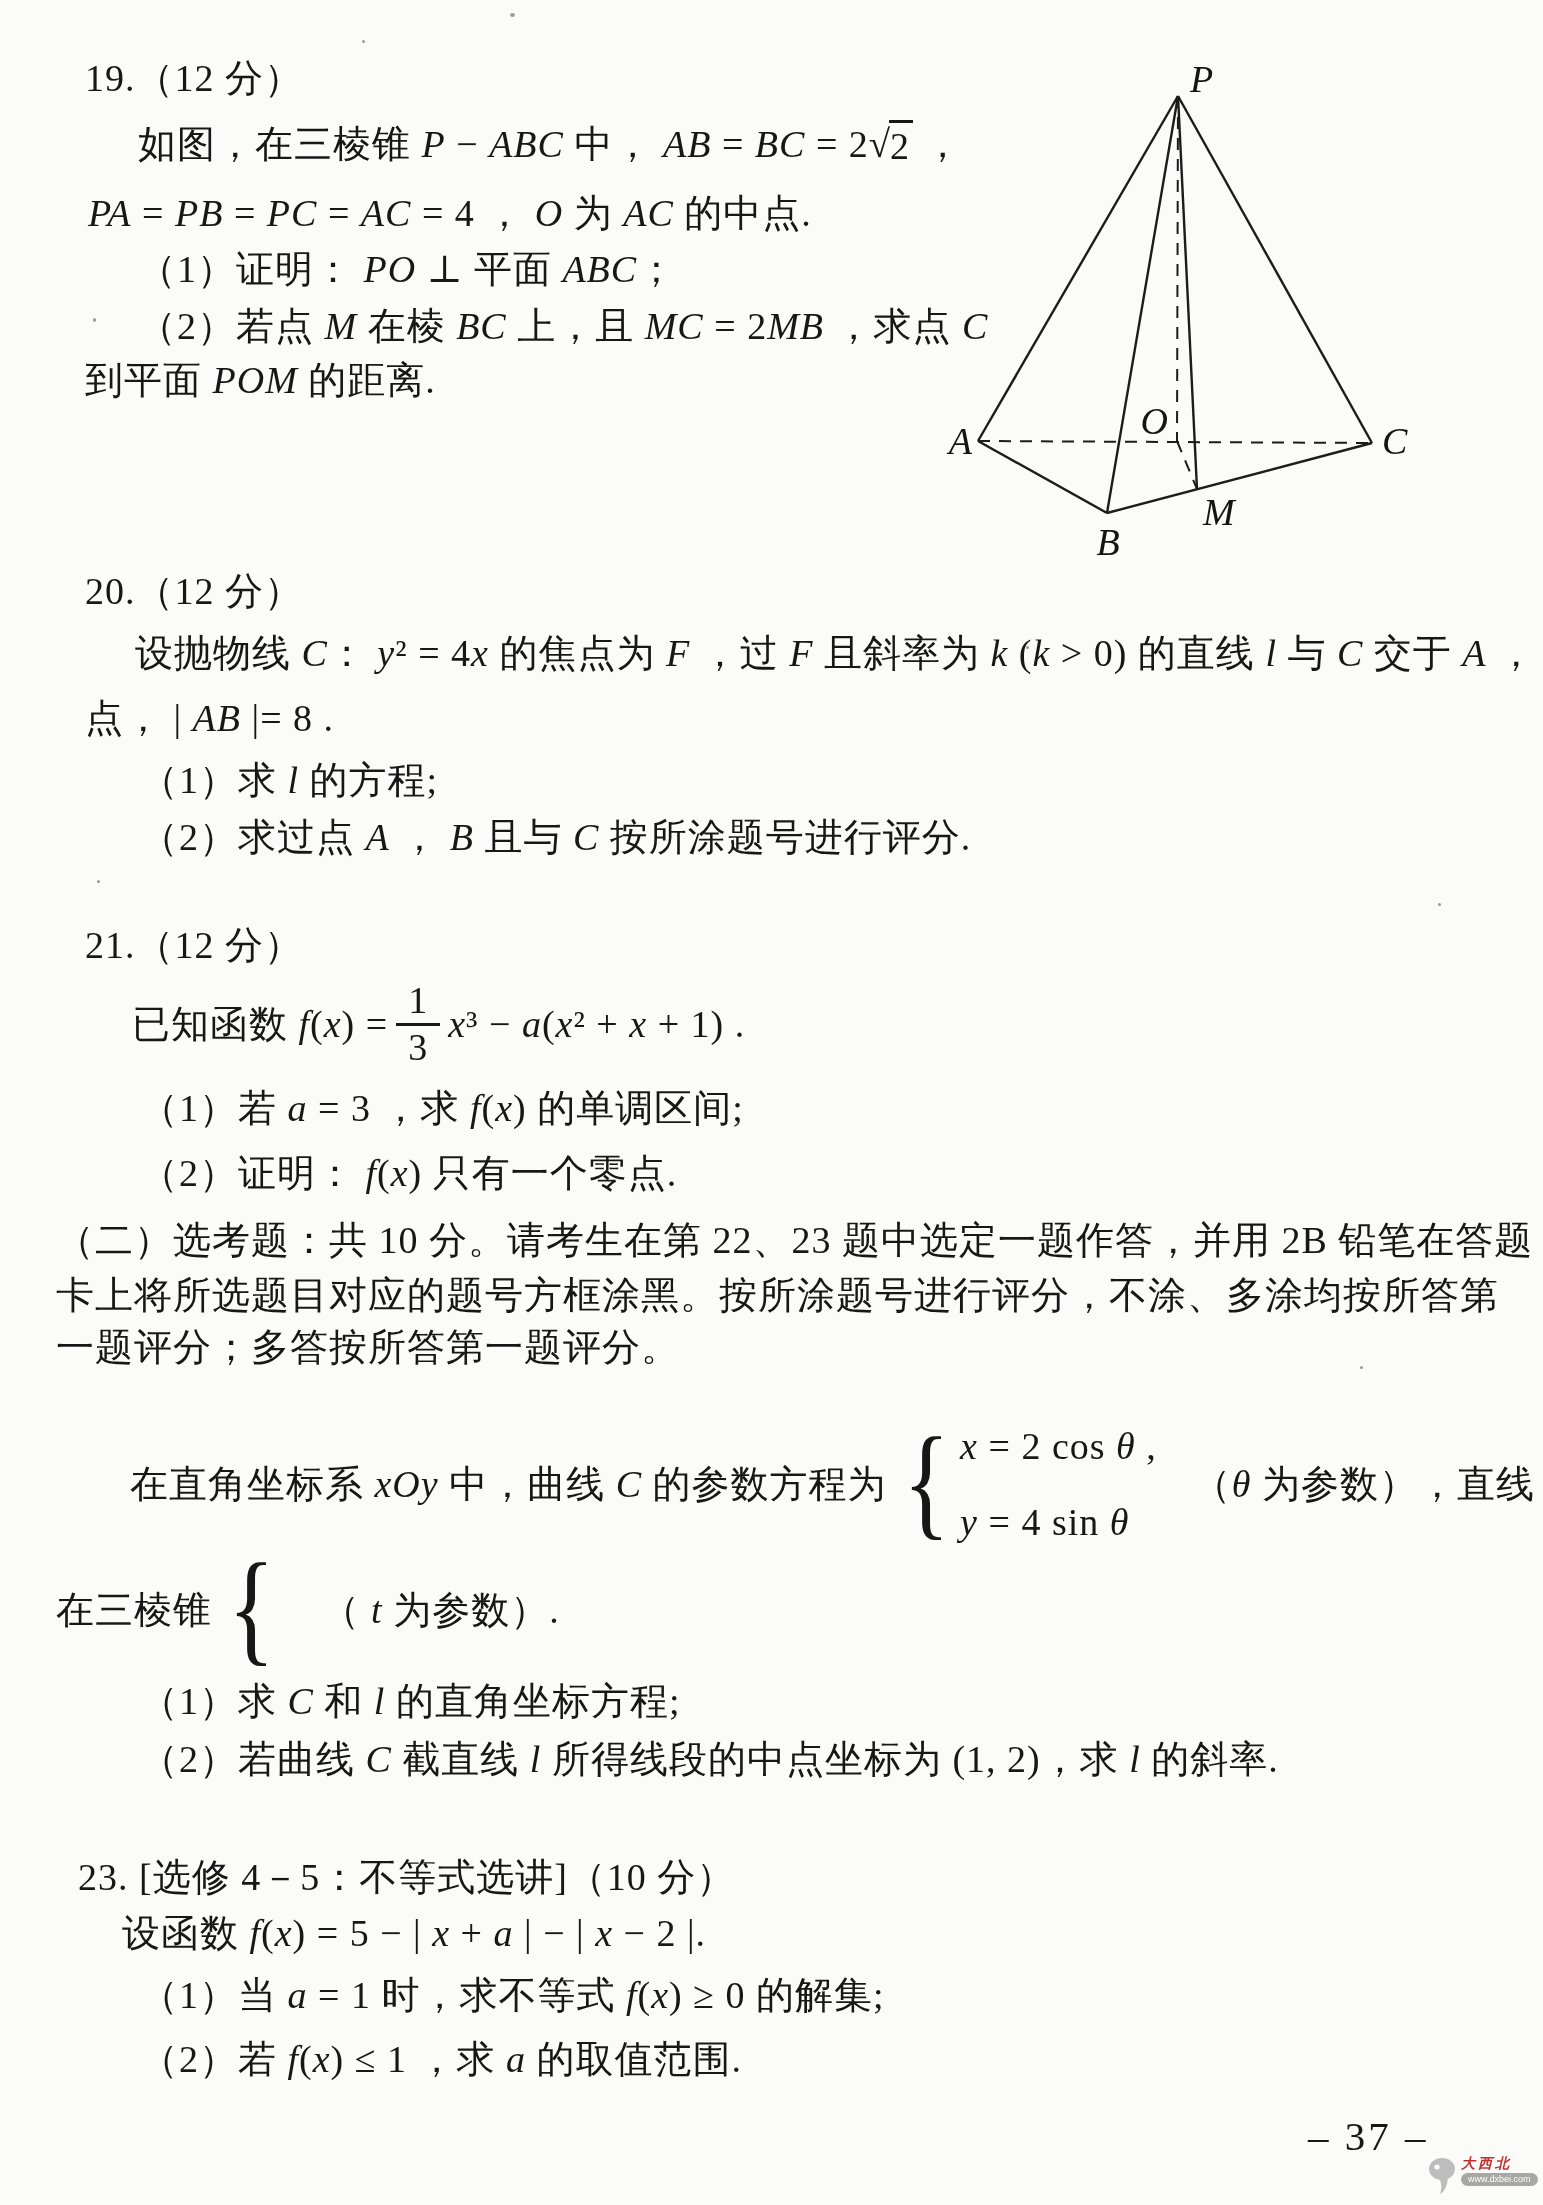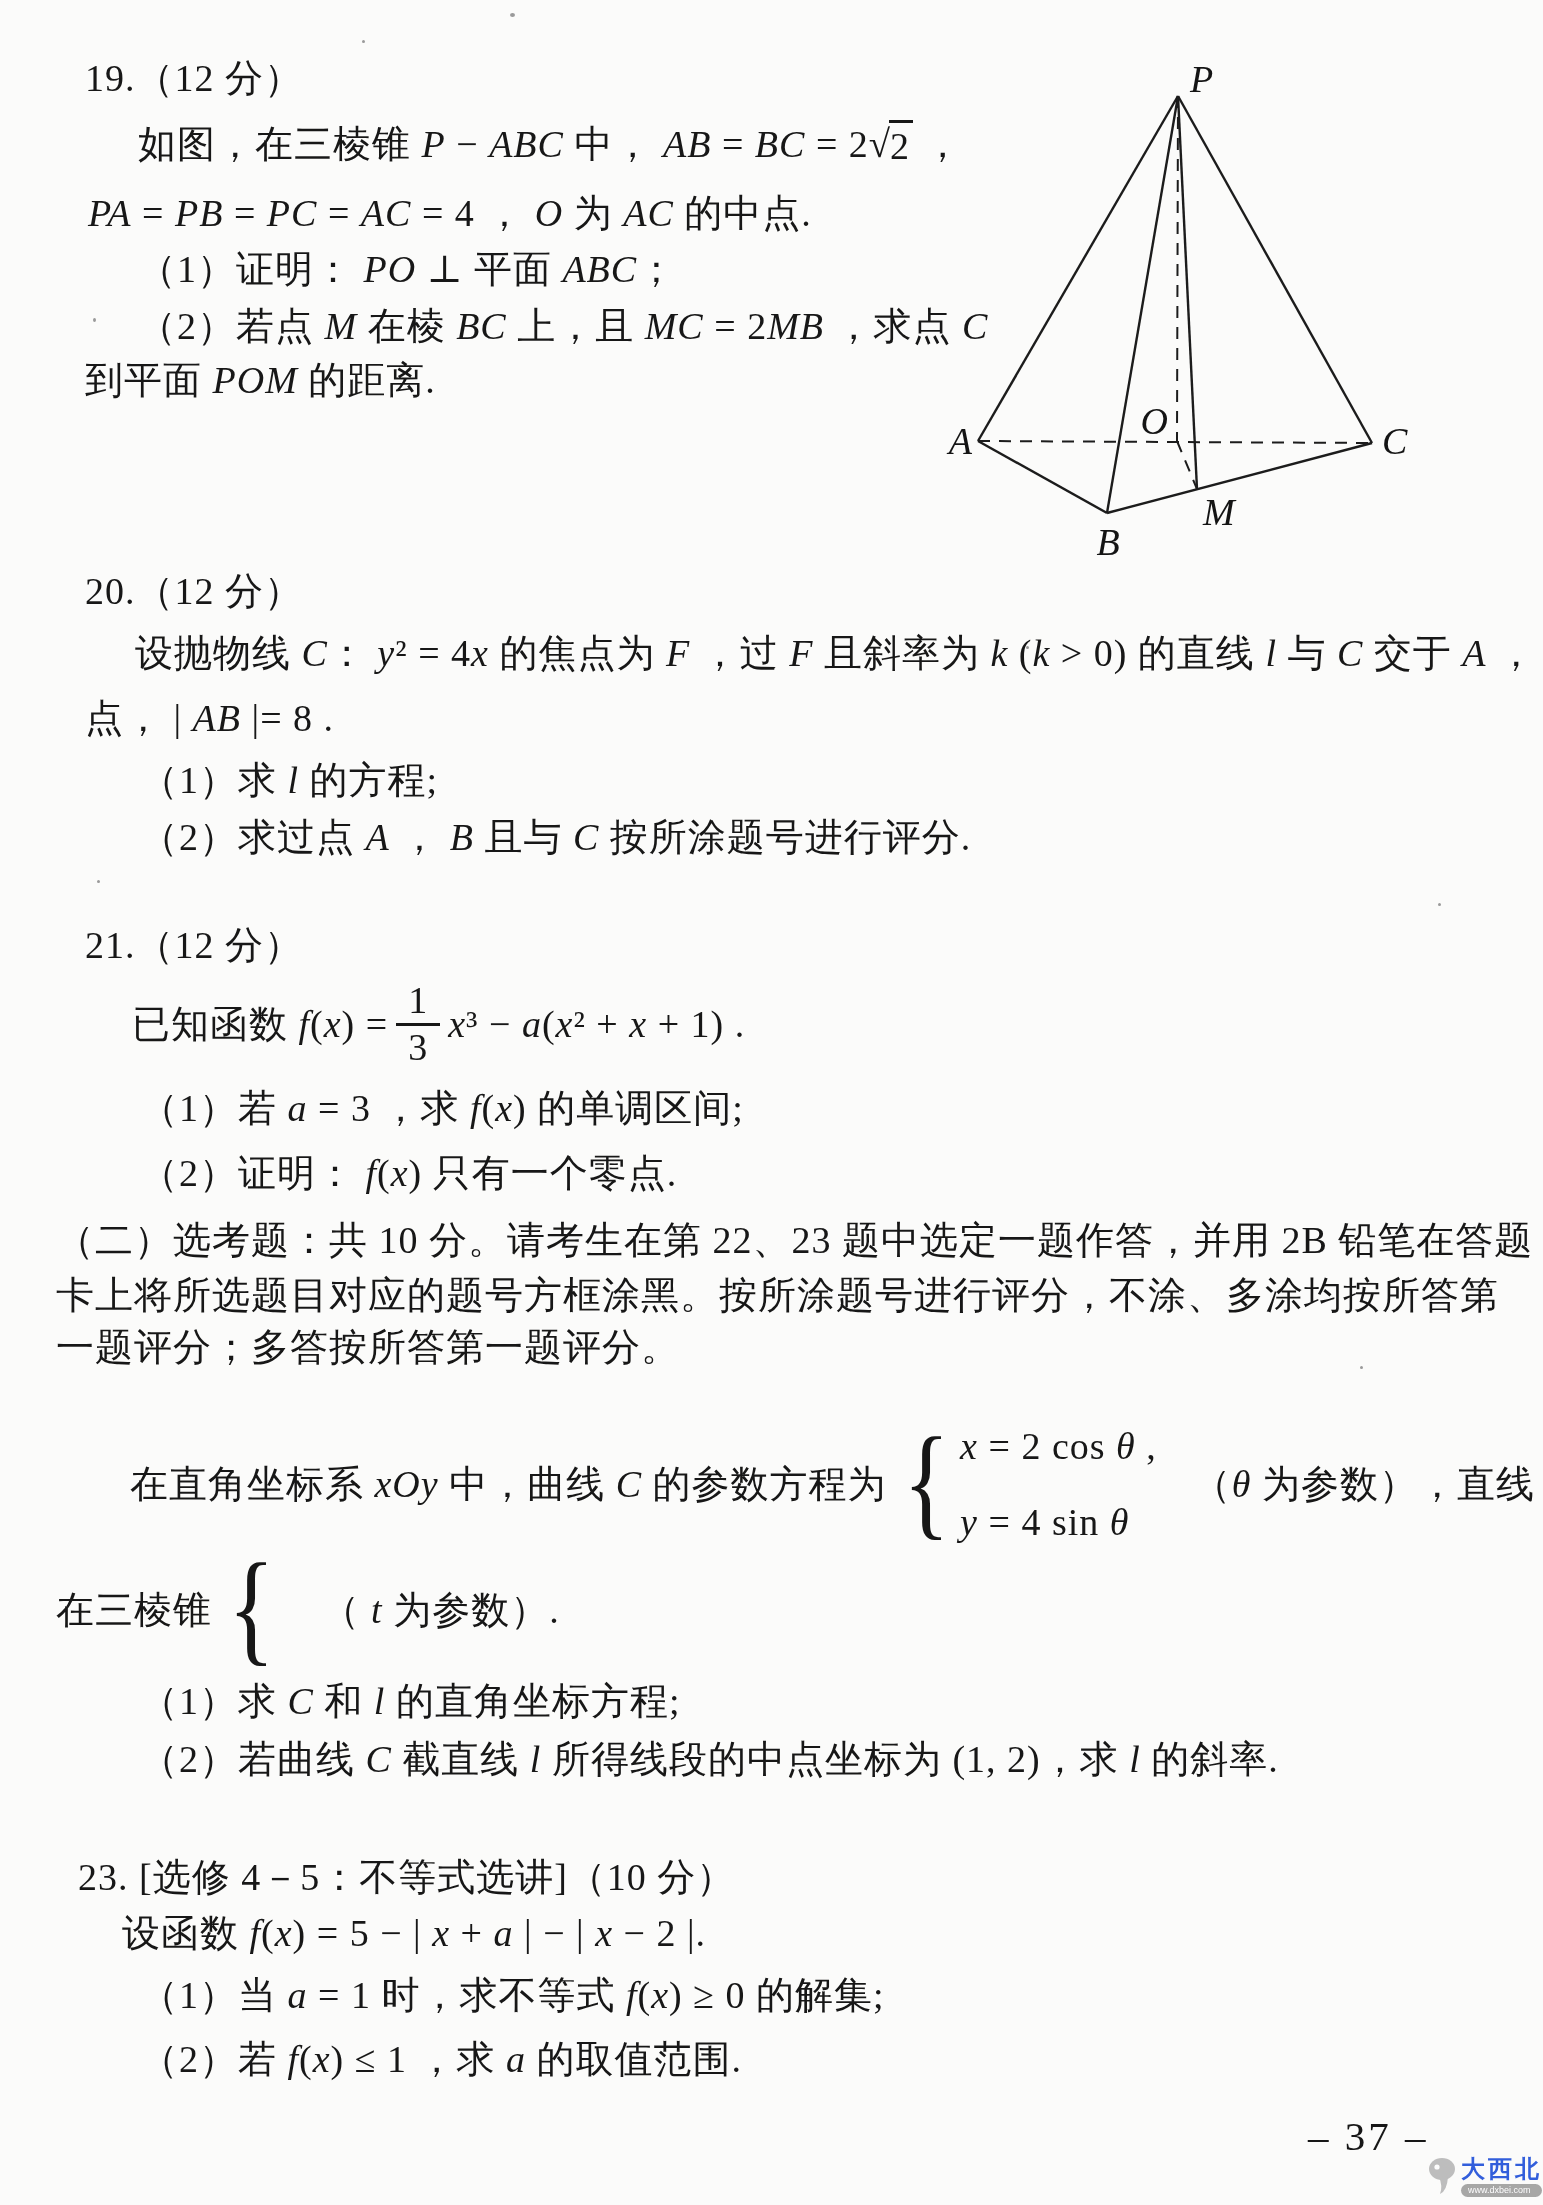--- a/index.html
+++ b/index.html
@@ -32,21 +32,21 @@
   .fig{position:absolute;left:928px;top:50px;}
   .fig line{stroke:#1c1c1c;}
   .fig text{
     font-size:38px;font-style:italic;fill:#141414;
     font-family:"Liberation Serif","DejaVu Serif",serif;
   }
   .pageno{position:absolute;left:1308px;top:2112px;font-size:41px;letter-spacing:3px;}
   .speck{position:absolute;background:#9a9a9a;border-radius:50%;}
   .wm{position:absolute;left:1426px;top:2156px;display:flex;align-items:flex-start;gap:3px;opacity:.9;}
   .wm-brand{
-    font-size:24px;font-weight:bold;color:#1d4ed8;
+    font-size:14px;font-weight:bold;font-style:italic;color:#b91c1c;
     letter-spacing:3px;line-height:1.1;white-space:nowrap;
   }
   .wm-url{
     background:#9e9e9e;color:#fff;font-size:9px;line-height:1.2;
     padding:1px 7px;border-radius:7px;margin-top:2px;
     font-family:"Liberation Sans","DejaVu Sans",sans-serif;white-space:nowrap;
   }
 </style>
 </head>
 <body>

